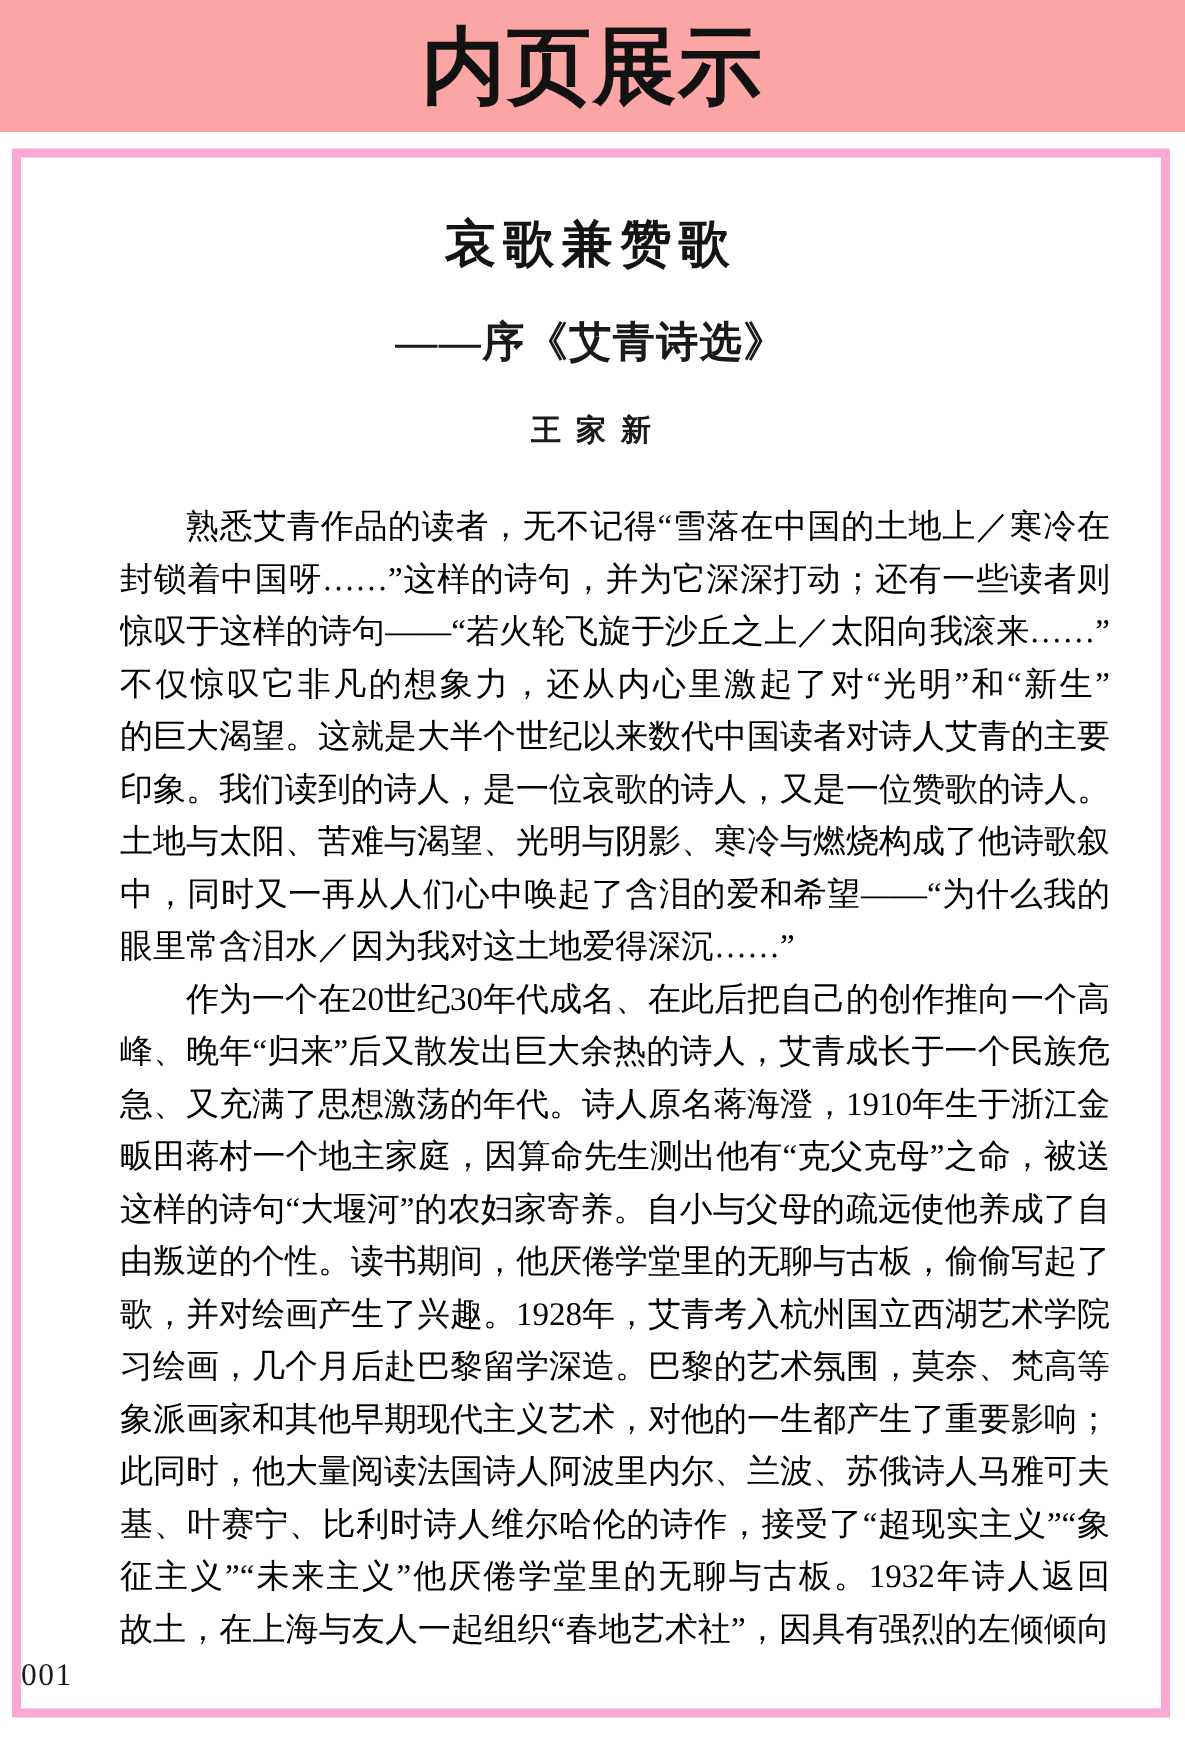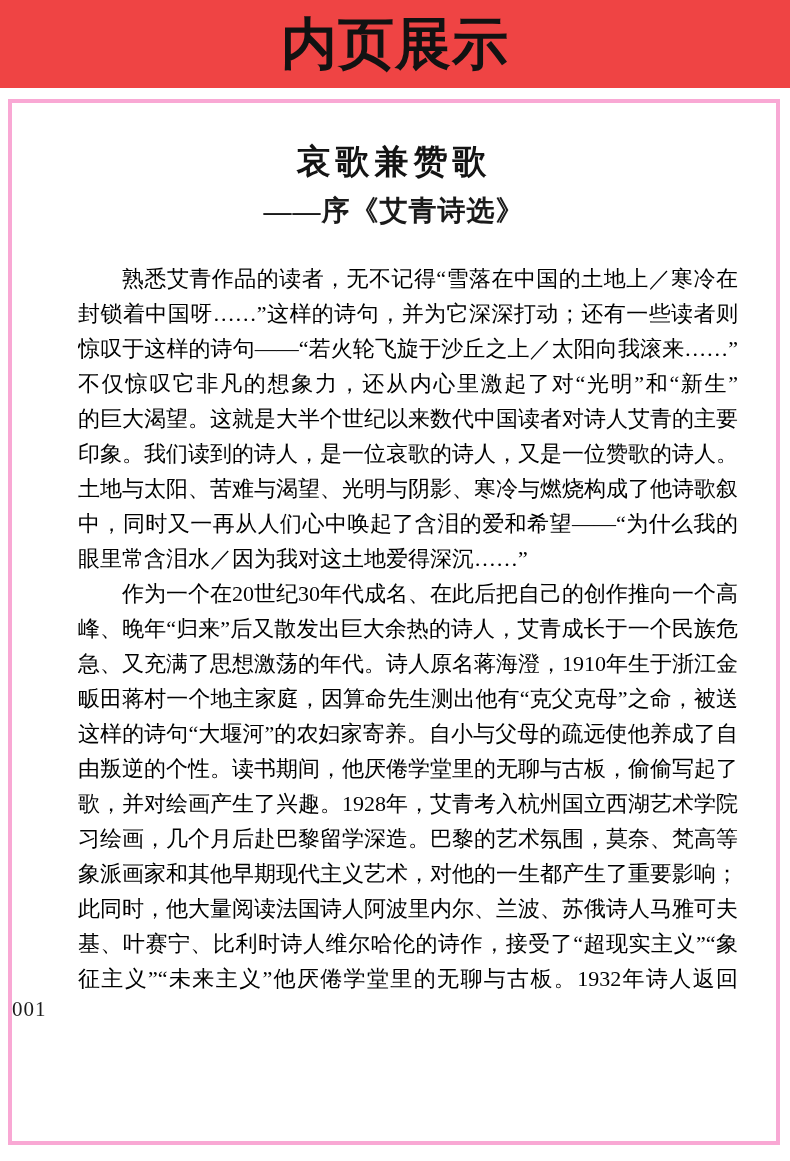--- a/index.html
+++ b/index.html
@@ -6,55 +6,55 @@
     margin: 0;
     padding: 0;
     background: #ffffff;
     width: 790px;
     height: 1161px;
     font-family: "Liberation Serif", serif;
   }
   .banner {
     width: 790px;
     height: 88px;
-    background: #ef4444;
+    background: #fca5a5;
     display: flex;
     align-items: center;
     justify-content: center;
   }
   .banner-title {
     font-family: "Liberation Sans", sans-serif;
     font-weight: 900;
     font-size: 56px;
     color: #121212;
     letter-spacing: 1px;
     line-height: 1;
   }
   .page-frame {
     position: absolute;
     left: 8px;
     top: 99px;
     width: 772px;
     height: 1046px;
     box-sizing: border-box;
-    border: 4px solid #f9a8d4;
+    border: 6px solid #f9a8d4;
     background: #ffffff;
     overflow: hidden;
   }
   .page-title {
     margin-top: 38px;
     text-align: center;
     font-size: 34px;
     line-height: 42px;
     font-weight: 900;
     letter-spacing: 5px;
     color: #141414;
   }
   .page-subtitle {
-    margin-top: 10px;
+    margin-top: 26px;
     text-align: center;
     font-size: 28px;
     line-height: 36px;
     font-weight: 700;
     letter-spacing: 1px;
     color: #1a1a1a;
   }
   .page-author {
     margin-top: 26px;
     text-align: center;
@@ -98,20 +98,21 @@
 </head>
 <body>
 
 <div class="banner">
   <div class="banner-title">内页展示</div>
 </div>
 
 <div class="page-frame">
   <div class="page-title">哀歌兼赞歌</div>
   <div class="page-subtitle">——序《艾青诗选》</div>
+  <div class="page-author">王家新</div>
   <div class="page-body">
       <div class="body-line first-line">熟悉艾青作品的读者，无不记得“雪落在中国的土地上／寒冷在</div>
       <div class="body-line">封锁着中国呀……”这样的诗句，并为它深深打动；还有一些读者则</div>
       <div class="body-line">惊叹于这样的诗句——“若火轮飞旋于沙丘之上／太阳向我滚来……”</div>
       <div class="body-line">不仅惊叹它非凡的想象力，还从内心里激起了对“光明”和“新生”</div>
       <div class="body-line">的巨大渴望。这就是大半个世纪以来数代中国读者对诗人艾青的主要</div>
       <div class="body-line">印象。我们读到的诗人，是一位哀歌的诗人，又是一位赞歌的诗人。</div>
       <div class="body-line">土地与太阳、苦难与渴望、光明与阴影、寒冷与燃烧构成了他诗歌叙</div>
       <div class="body-line">中，同时又一再从人们心中唤起了含泪的爱和希望——“为什么我的</div>
       <div class="body-line flush">眼里常含泪水／因为我对这土地爱得深沉……”</div>
@@ -120,15 +121,16 @@
       <div class="body-line">急、又充满了思想激荡的年代。诗人原名蒋海澄，1910年生于浙江金华</div>
       <div class="body-line">畈田蒋村一个地主家庭，因算命先生测出他有“克父克母”之命，被送</div>
       <div class="body-line">这样的诗句“大堰河”的农妇家寄养。自小与父母的疏远使他养成了自</div>
       <div class="body-line">由叛逆的个性。读书期间，他厌倦学堂里的无聊与古板，偷偷写起了诗</div>
       <div class="body-line">歌，并对绘画产生了兴趣。1928年，艾青考入杭州国立西湖艺术学院学</div>
       <div class="body-line">习绘画，几个月后赴巴黎留学深造。巴黎的艺术氛围，莫奈、梵高等印</div>
       <div class="body-line">象派画家和其他早期现代主义艺术，对他的一生都产生了重要影响；与</div>
       <div class="body-line">此同时，他大量阅读法国诗人阿波里内尔、兰波、苏俄诗人马雅可夫斯</div>
       <div class="body-line">基、叶赛宁、比利时诗人维尔哈伦的诗作，接受了“超现实主义”“象</div>
       <div class="body-line">征主义”“未来主义”他厌倦学堂里的无聊与古板。1932年诗人返回</div>
+      <div class="body-line">故土，在上海与友人一起组织“春地艺术社”，因具有强烈的左倾倾向</div>
     </div>
   <div class="page-number">001</div>
 </div>
 
 </body></html>

